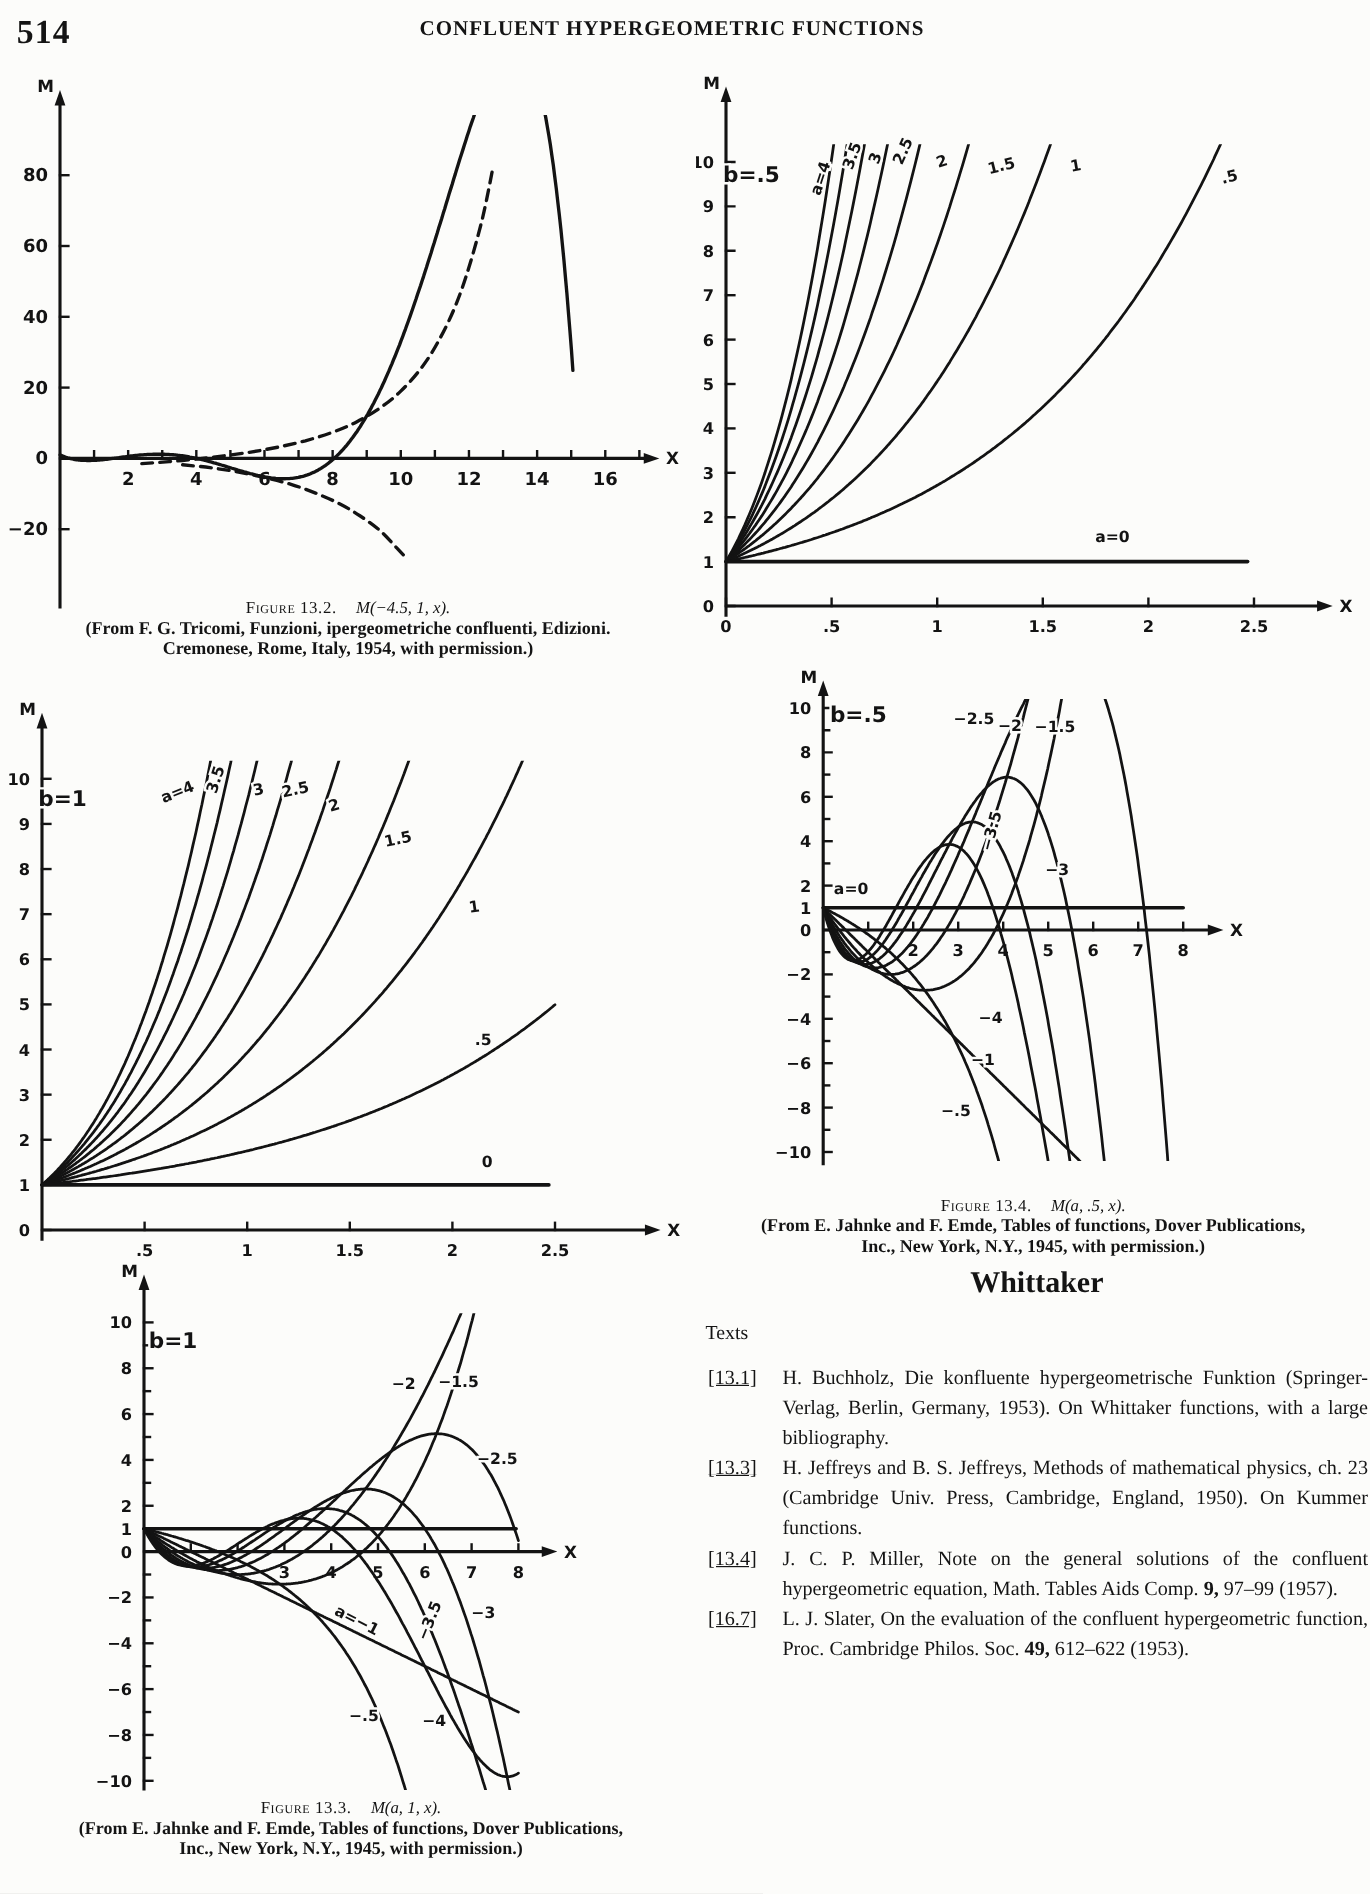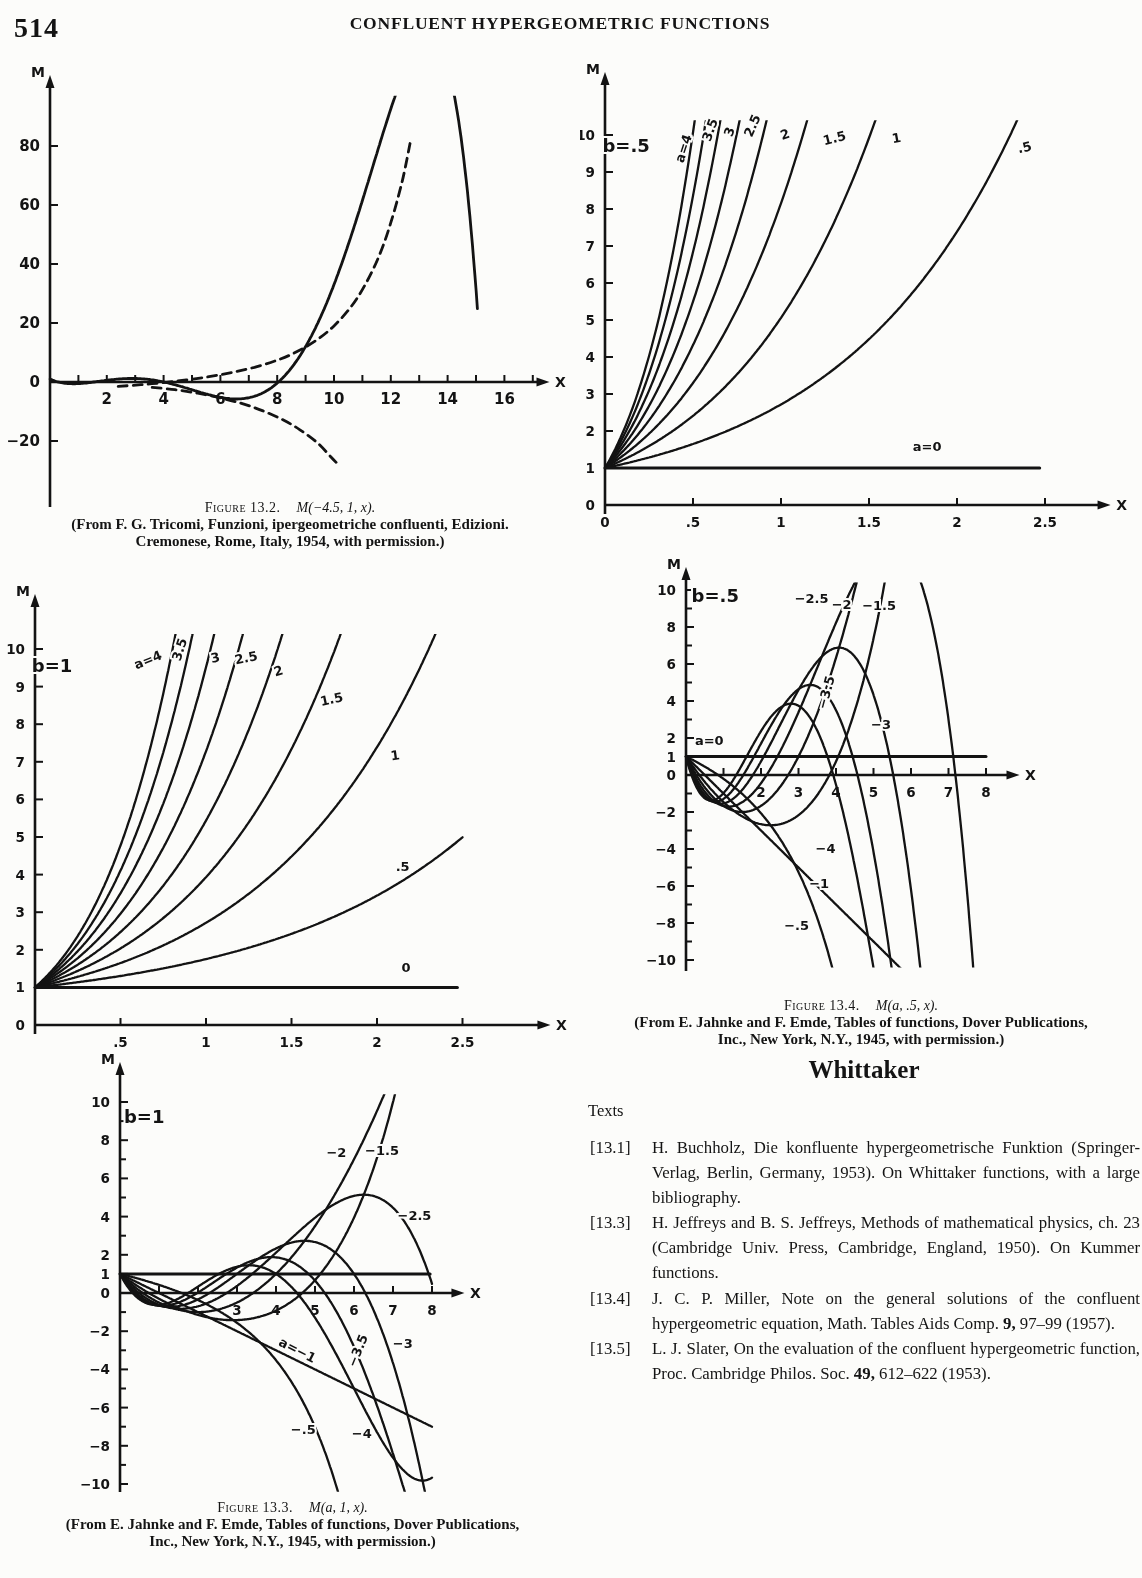--- a/index.html
+++ b/index.html
@@ -12,21 +12,21 @@
   .caption{position:absolute;text-align:center;}
   .cap-line{font-size:14px;}
   .cap-label{font-variant:small-caps;letter-spacing:0.5px;}
   .cap-formula{font-style:italic;margin-left:16px;}
   .cap-attr{font-size:15px;font-weight:bold;line-height:16.5px;}
   .refs{position:absolute;left:588px;top:1056px;width:552px;}
   .refs-heading{text-align:center;font-size:25px;font-weight:bold;}
   .refs-sub{text-align:left;font-size:16.5px;font-weight:normal;margin-top:17px;}
   .ref-list{margin-top:15px;}
   .ref{position:relative;padding-left:64px;text-align:justify;font-size:16.8px;line-height:24.8px;margin-bottom:1px;}
-  .ref-id{position:absolute;left:2px;top:0;}
+  .ref-id{position:absolute;left:2px;top:0;text-decoration:underline;}
   
   .ax,.tk{stroke:#131313;}
   .ax{stroke-width:2.6;}
   .tk{stroke-width:2;}
   .ah{fill:#131313;}
   .axlab{font:bold 14px "DejaVu Sans",sans-serif;fill:#131313;}
   .tlab{font-weight:bold;font-family:"DejaVu Sans",sans-serif;fill:#131313;}
   .clab{font-weight:bold;font-family:"DejaVu Sans",sans-serif;fill:#131313;
         paint-order:stroke;stroke:#fcfcfa;stroke-width:4px;}
 </style>
@@ -413,16 +413,16 @@
     <div class="cap-attr">Inc., New York, N.Y., 1945, with permission.)</div>
   </div>
 
   <div class="refs">
     <div class="refs-heading">Whittaker</div>
     <div class="refs-sub">Texts</div>
     <div class="ref-list" id="ref-list">
         <div class="ref"><span class="ref-id">[13.1]</span><span>H. Buchholz, Die konfluente hypergeometrische Funktion (Springer-Verlag, Berlin, Germany, 1953).  On Whittaker functions, with a large bibliography.</span></div>
         <div class="ref"><span class="ref-id">[13.3]</span><span>H. Jeffreys and B. S. Jeffreys, Methods of mathematical physics, ch. 23 (Cambridge Univ. Press, Cambridge, England, 1950).  On Kummer functions.</span></div>
         <div class="ref"><span class="ref-id">[13.4]</span><span>J. C. P. Miller, Note on the general solutions of the confluent hypergeometric equation, Math. Tables Aids Comp. </span><b>9,</b><span> 97–99 (1957).</span></div>
-        <div class="ref"><span class="ref-id">[13.5]</span><span>L. J. Slater, On the evaluation of the confluent hypergeometric function, Proc. Cambridge Philos. Soc. </span><b>49,</b><span> 612–622 (1953).</span></div>
+        <div class="ref"><span class="ref-id">[16.7]</span><span>L. J. Slater, On the evaluation of the confluent hypergeometric function, Proc. Cambridge Philos. Soc. </span><b>49,</b><span> 612–622 (1953).</span></div>
       </div>
   </div>
 </div>
 
 </body></html>

